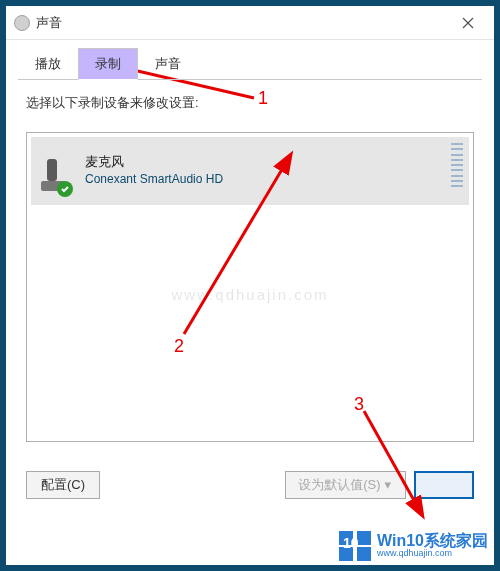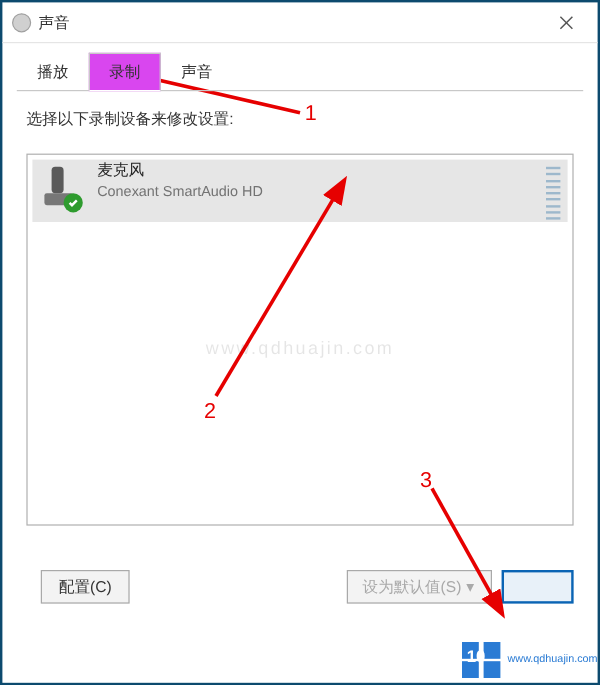--- a/index.html
+++ b/index.html
@@ -1,46 +1,46 @@
 <!DOCTYPE html>
 <html><head>
 <meta charset="utf-8">
 <style>
   * { box-sizing: border-box; font-family: "Microsoft YaHei", "Segoe UI", sans-serif; }
   html, body { margin:0; padding:0; width:500px; height:571px; background:#fff; overflow:hidden; }
-  .window { width:500px; height:571px; position:relative; border:2px solid #0c4a6e; background:#fff; }
+  .window { width:500px; height:571px; position:relative; border:6px solid #0c4a6e; background:#fff; }
   .titlebar { height:34px; display:flex; align-items:center; padding:0 4px 0 8px; border-bottom:1px solid #e5e5e5; }
   .title-icon { width:16px; height:16px; border-radius:50%; background:#d0d0d0; border:1px solid #a0a0a0; margin-right:6px; }
   .title-text { font-size:13px; color:#333; }
   .title-spacer { flex:1; }
   .close-btn { width:44px; height:30px; display:flex; align-items:center; justify-content:center; }
   .close-btn svg { stroke:#555; stroke-width:1.2; }
 
   .tabrow { display:flex; padding:8px 0 0 12px; position:relative; }
   .tab { padding:6px 16px; font-size:13px; color:#333; border:1px solid transparent; cursor:default; position:relative; }
-  .tab.active { border:1px solid #c8c8c8; border-bottom:1px solid #fff; background:#d946ef; z-index:2;text-align:center; }
+  .tab.active { border:1px solid #c8c8c8; border-bottom:1px solid #fff; background:#c4b5fd; z-index:2;text-align:center; }
   .tabline { position:absolute; left:12px; right:12px; bottom:0; height:1px; background:#c8c8c8; z-index:1; }
 
   .body { padding:14px 20px 0 20px; }
   .instruction { font-size:13px; color:#333; margin-bottom:20px; }
 
   .listbox { border:1px solid #b0b0b0; height:310px; background:#fff; padding:4px; }
-  .device { display:flex; align-items:flex-start; padding:0 6px 8px 6px; background:#e6e6e6; position:relative; }
+  .device { display:flex; align-items:flex-start; padding:16px 6px 8px 6px; background:#e6e6e6; position:relative; }
   .mic-ico { position:relative; width:40px; height:44px; margin-right:8px; flex:none; }
   .mic-stand { position:absolute; left:10px; top:6px; width:10px; height:22px; background:#5a5a5a; border-radius:3px; }
   .mic-base { position:absolute; left:4px; top:28px; width:24px; height:10px; background:#777; border-radius:2px; }
   .mic-check { position:absolute; left:20px; top:28px; width:16px; height:16px; border-radius:50%; background:#2e9b2e; display:flex; align-items:center; justify-content:center; }
   .mic-check svg { stroke:#fff; stroke-width:2; fill:none; }
   .dev-lines { display:flex; flex-direction:column; gap:1px; }
   .dev-name { font-size:13px; color:#222; }
-  .dev-sub { font-size:12px; color:#737373;text-align:center; }
+  .dev-sub { font-size:12px; color:#0c4a6e;text-align:center; }
   .meter { position:absolute; right:6px; top:6px; width:12px; height:44px; display:flex; flex-direction:column; justify-content:space-between; }
   .meter div { height:2px; background:#9db8cc; }
 
-  .btnbar { position:absolute; left:32px; right:20px; bottom:66px; display:flex; align-items:center; }
+  .btnbar { position:absolute; left:20px; right:20px; bottom:66px; display:flex; align-items:center; }
   .btn { height:28px; padding:0 14px; font-size:13px; background:#f3f3f3; border:1px solid #a9a9a9; color:#333; }
   .btn.disabled { color:#a9a9a9;padding-left:12px; }
   .btn.primary { border:2px solid #0a64b4; background:#e8f1f9; }
   .btnbar-spacer { flex:1; }
 
   
   .arrow { position:absolute; pointer-events:none; }
   .ann-num { position:absolute; color:#e60000; font-size:18px; font-weight:400; font-family: Arial, sans-serif; }
 
   
@@ -136,17 +136,18 @@
 
   <div class="wm2">
     <div class="wm2-logo">
       <div class="sq s1"></div>
         <div class="sq s2"></div>
         <div class="sq s3"></div>
         <div class="sq s4"></div>
       <div style="position:absolute;left:6px;top:6px;color:#fff;font-size:14px;font-weight:700;">10</div>
     </div>
     <div style="display:flex;flex-direction:column;line-height:1;">
+      <div class="wm2-txt">Win10系统家园</div>
       <div style="color:#2a7bd4;font-size:9px;padding-left:2px;">www.qdhuajin.com</div>
     </div>
   </div>
 
 </div>
 
 </body></html>

